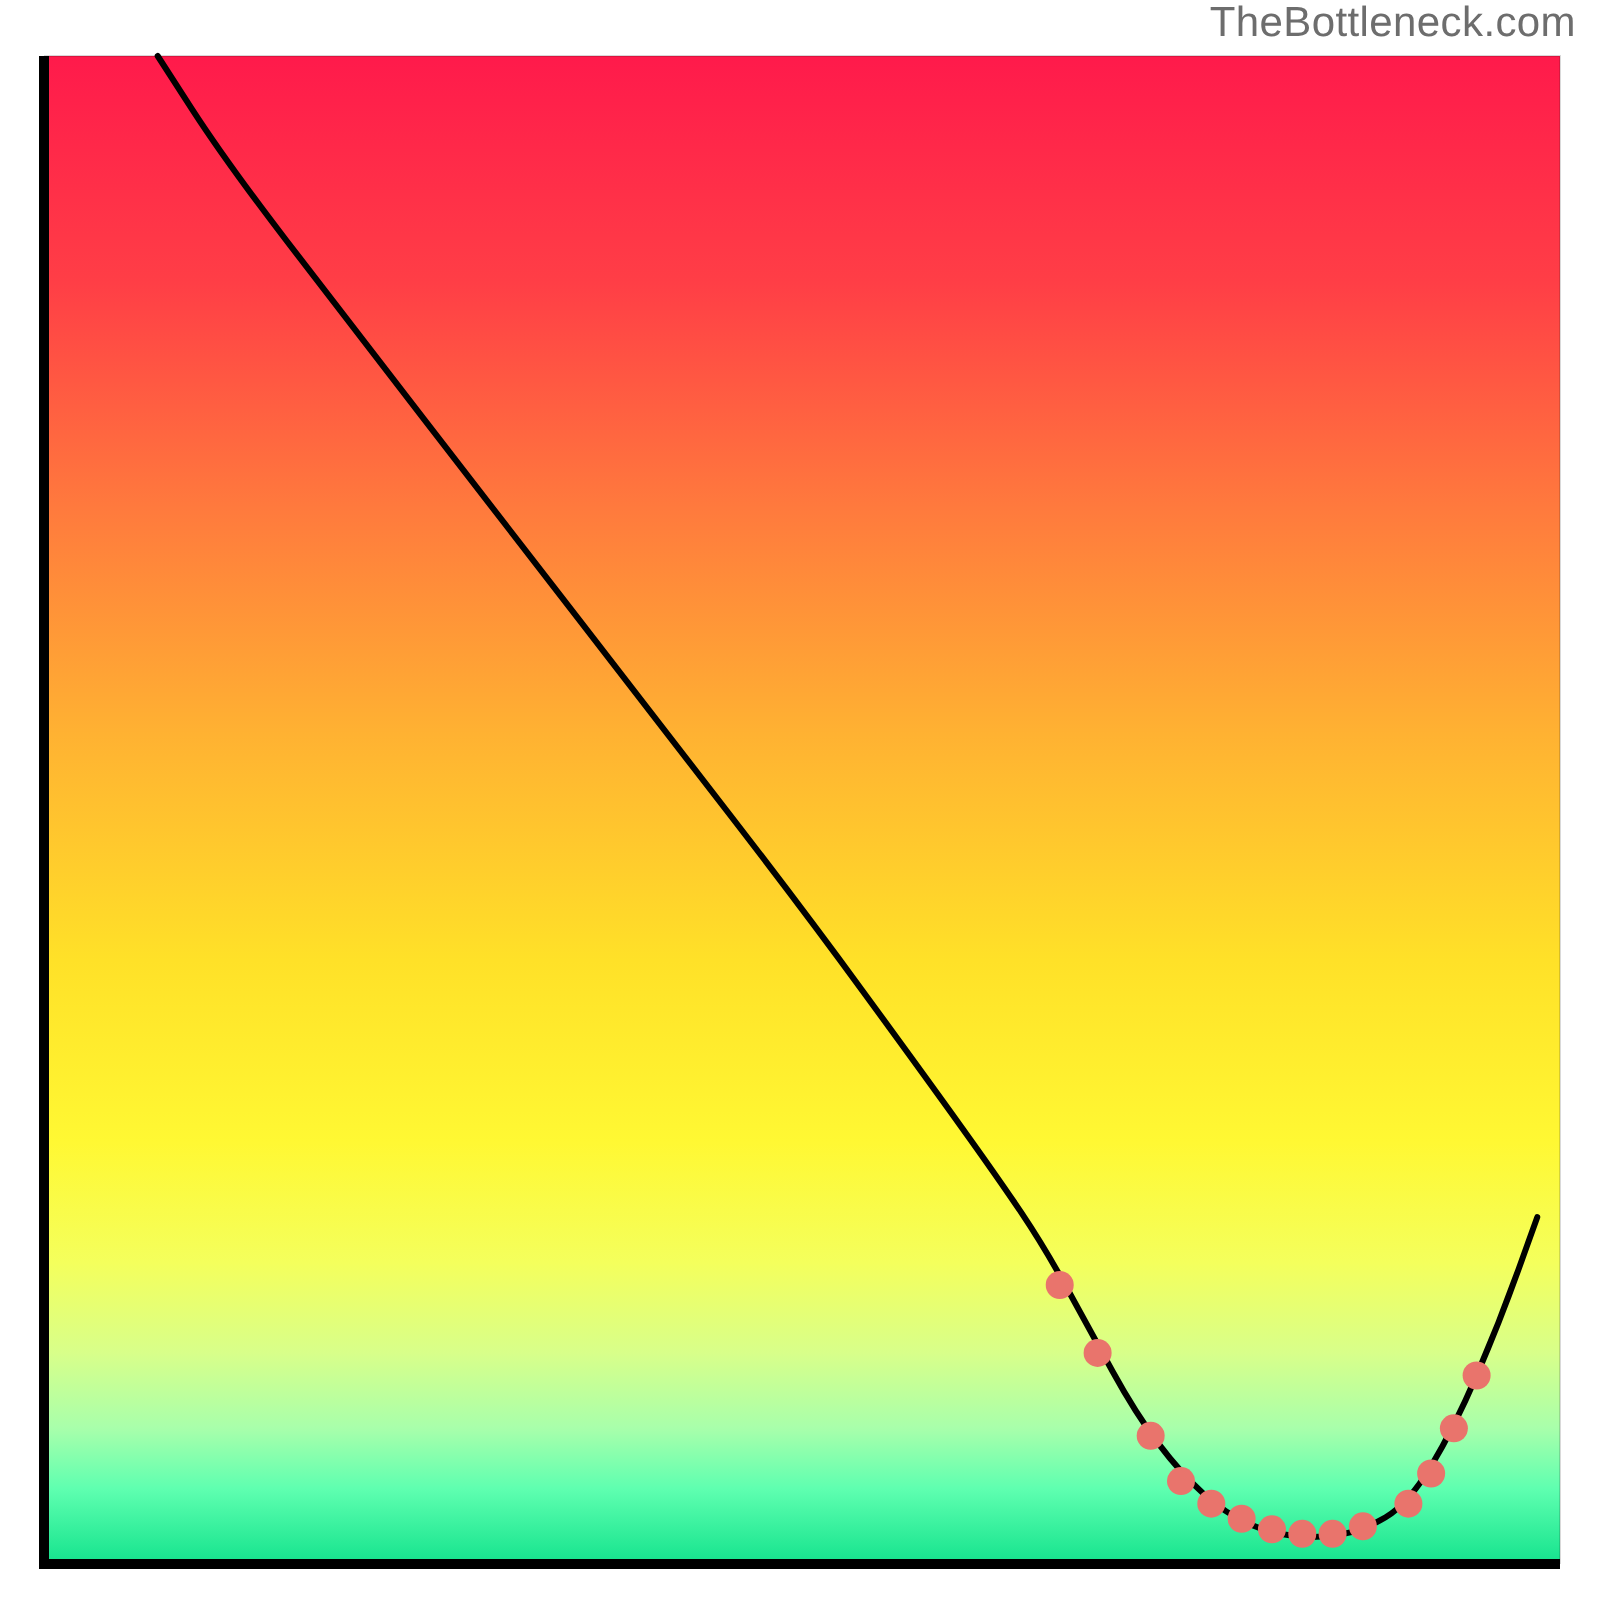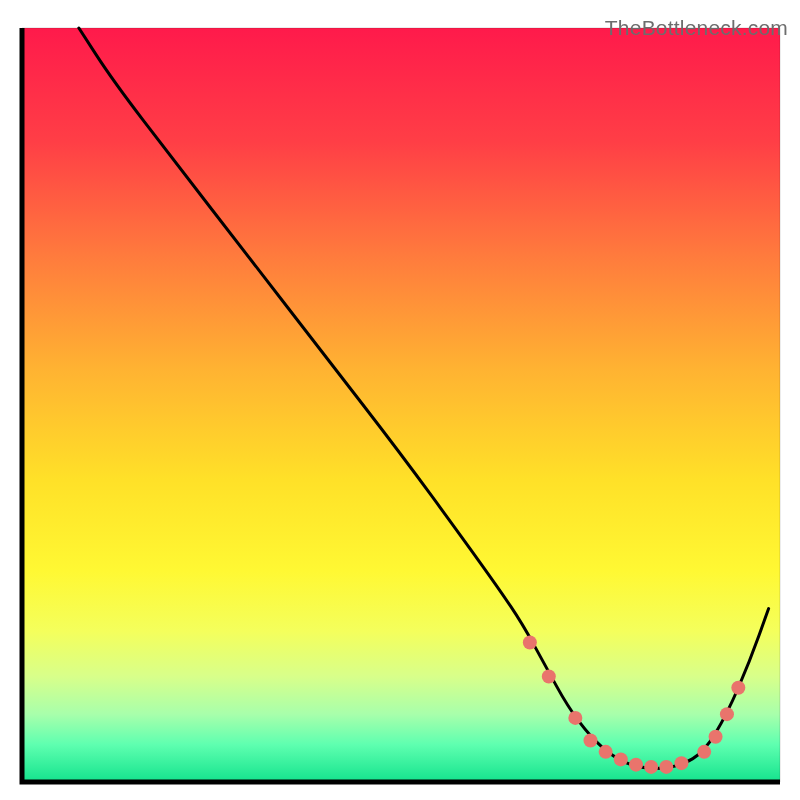--- a/index.html
+++ b/index.html
@@ -13,21 +13,21 @@
   }
   .chart-frame {
     position: absolute;
     left: 0;
     top: 0;
     width: 800px;
     height: 800px;
   }
   .watermark {
     position: absolute;
-    top: 16px;
+    top: 0;
     right: 12px;
     color: #6d6d6d;
     font-size: 21px;
     font-weight: 400;
     letter-spacing: 0.2px;
     user-select: none;
   }
   svg {
     display: block;
   }

